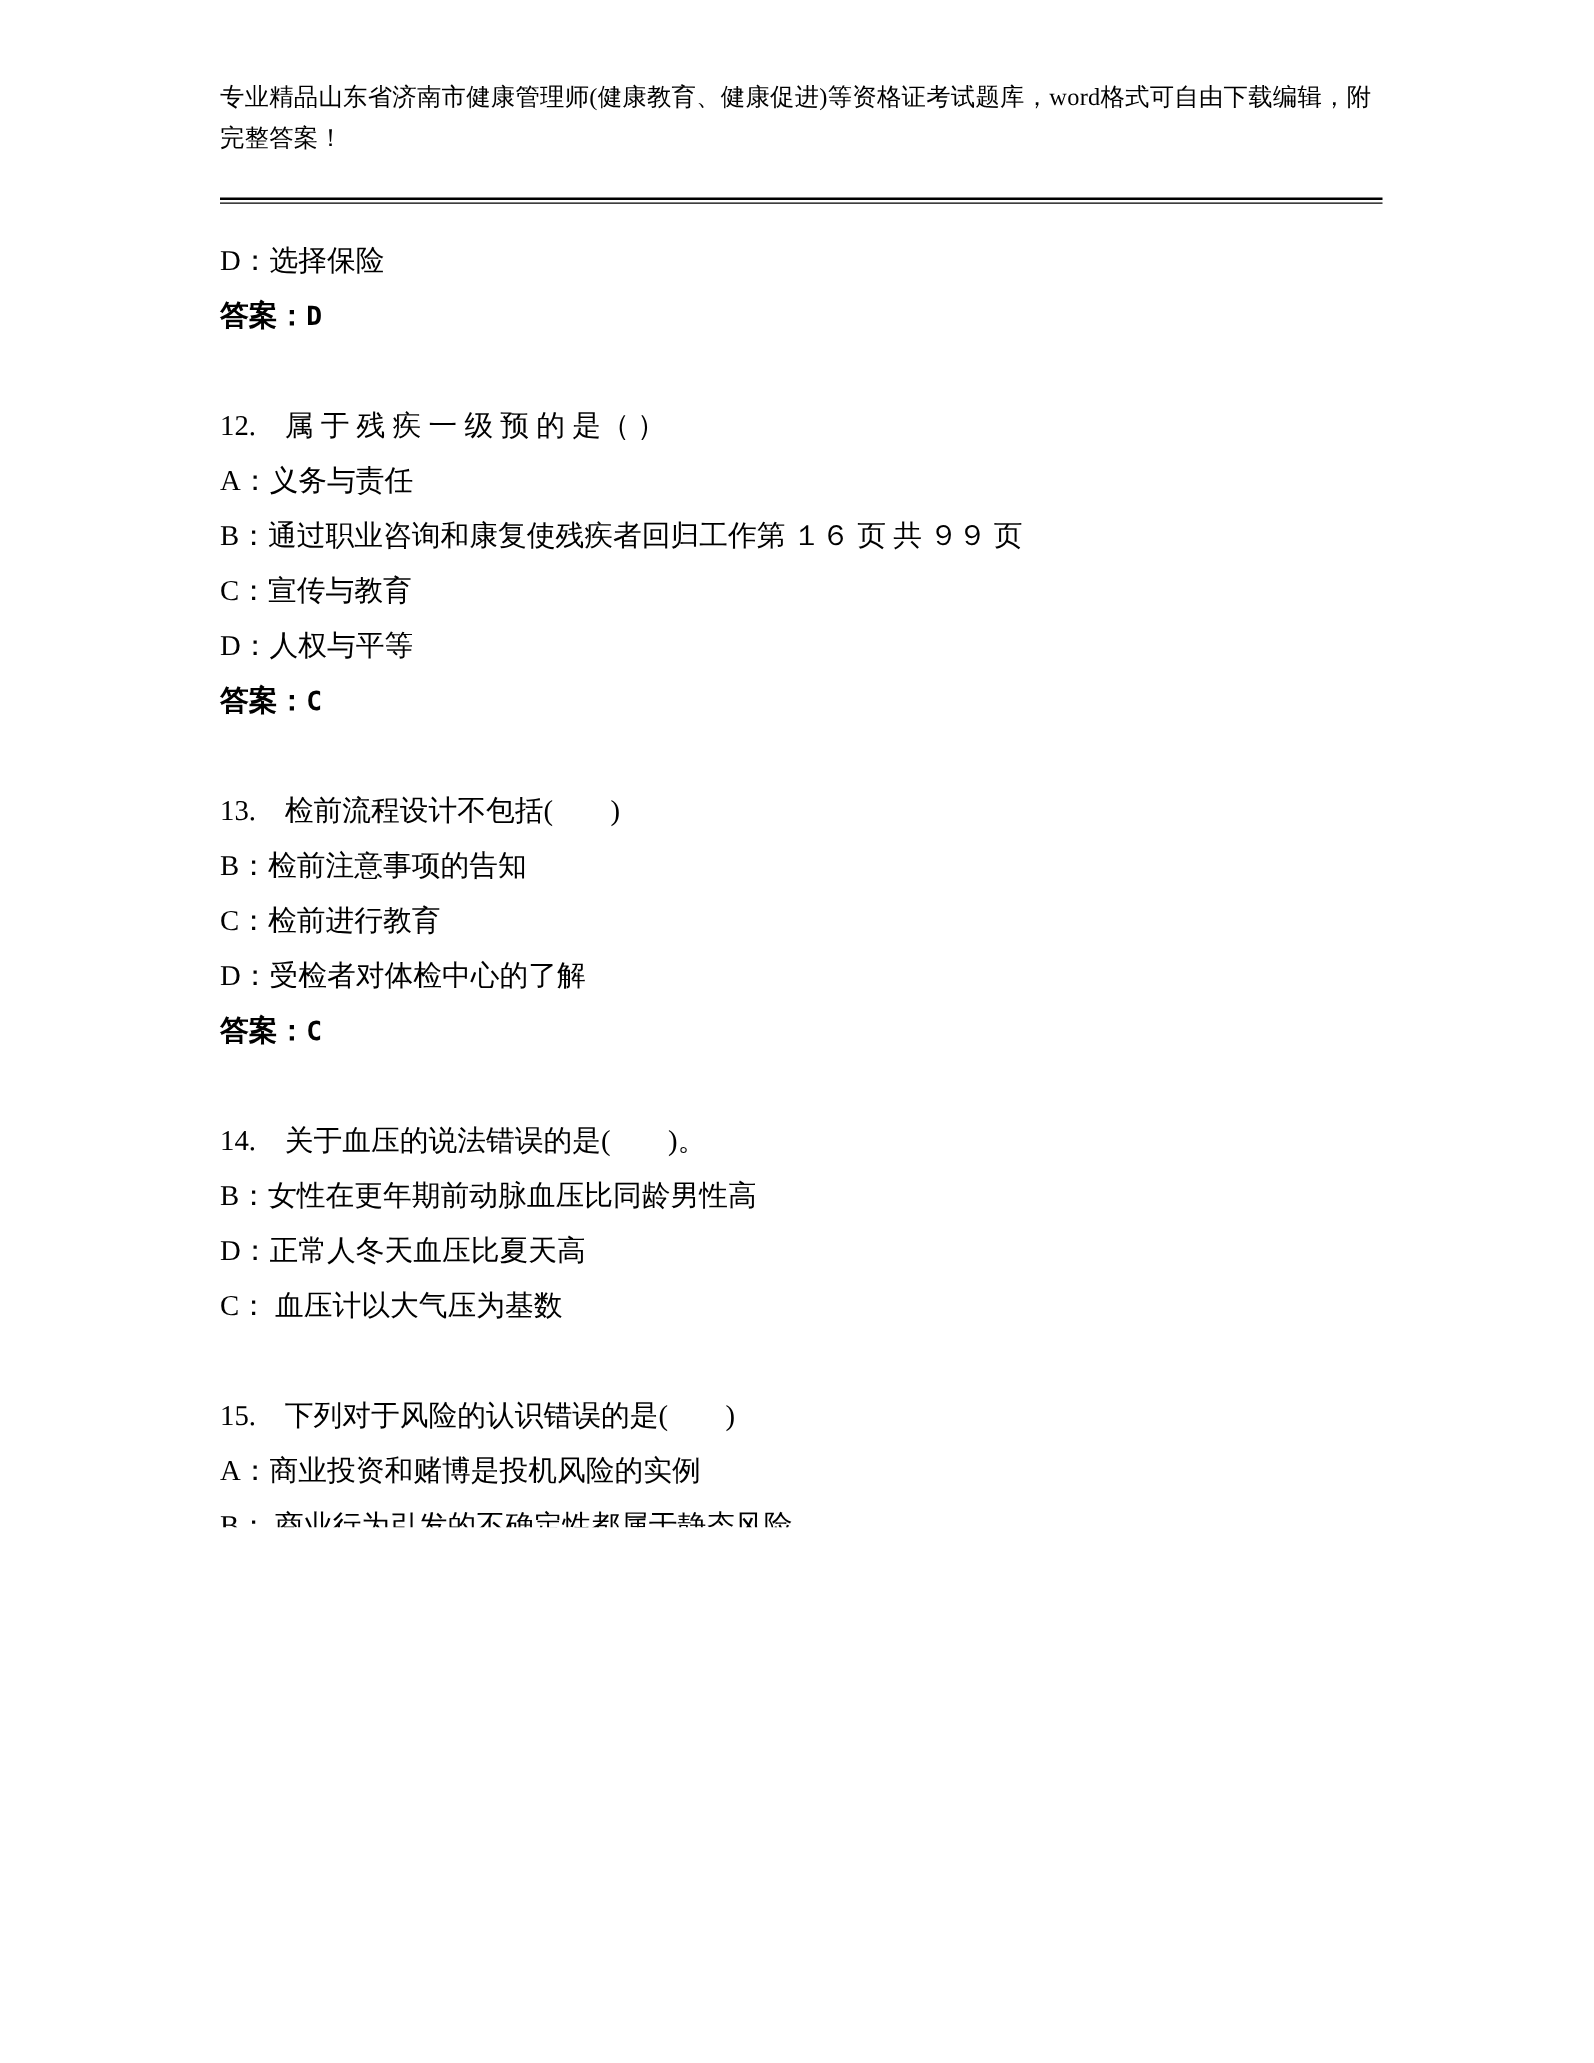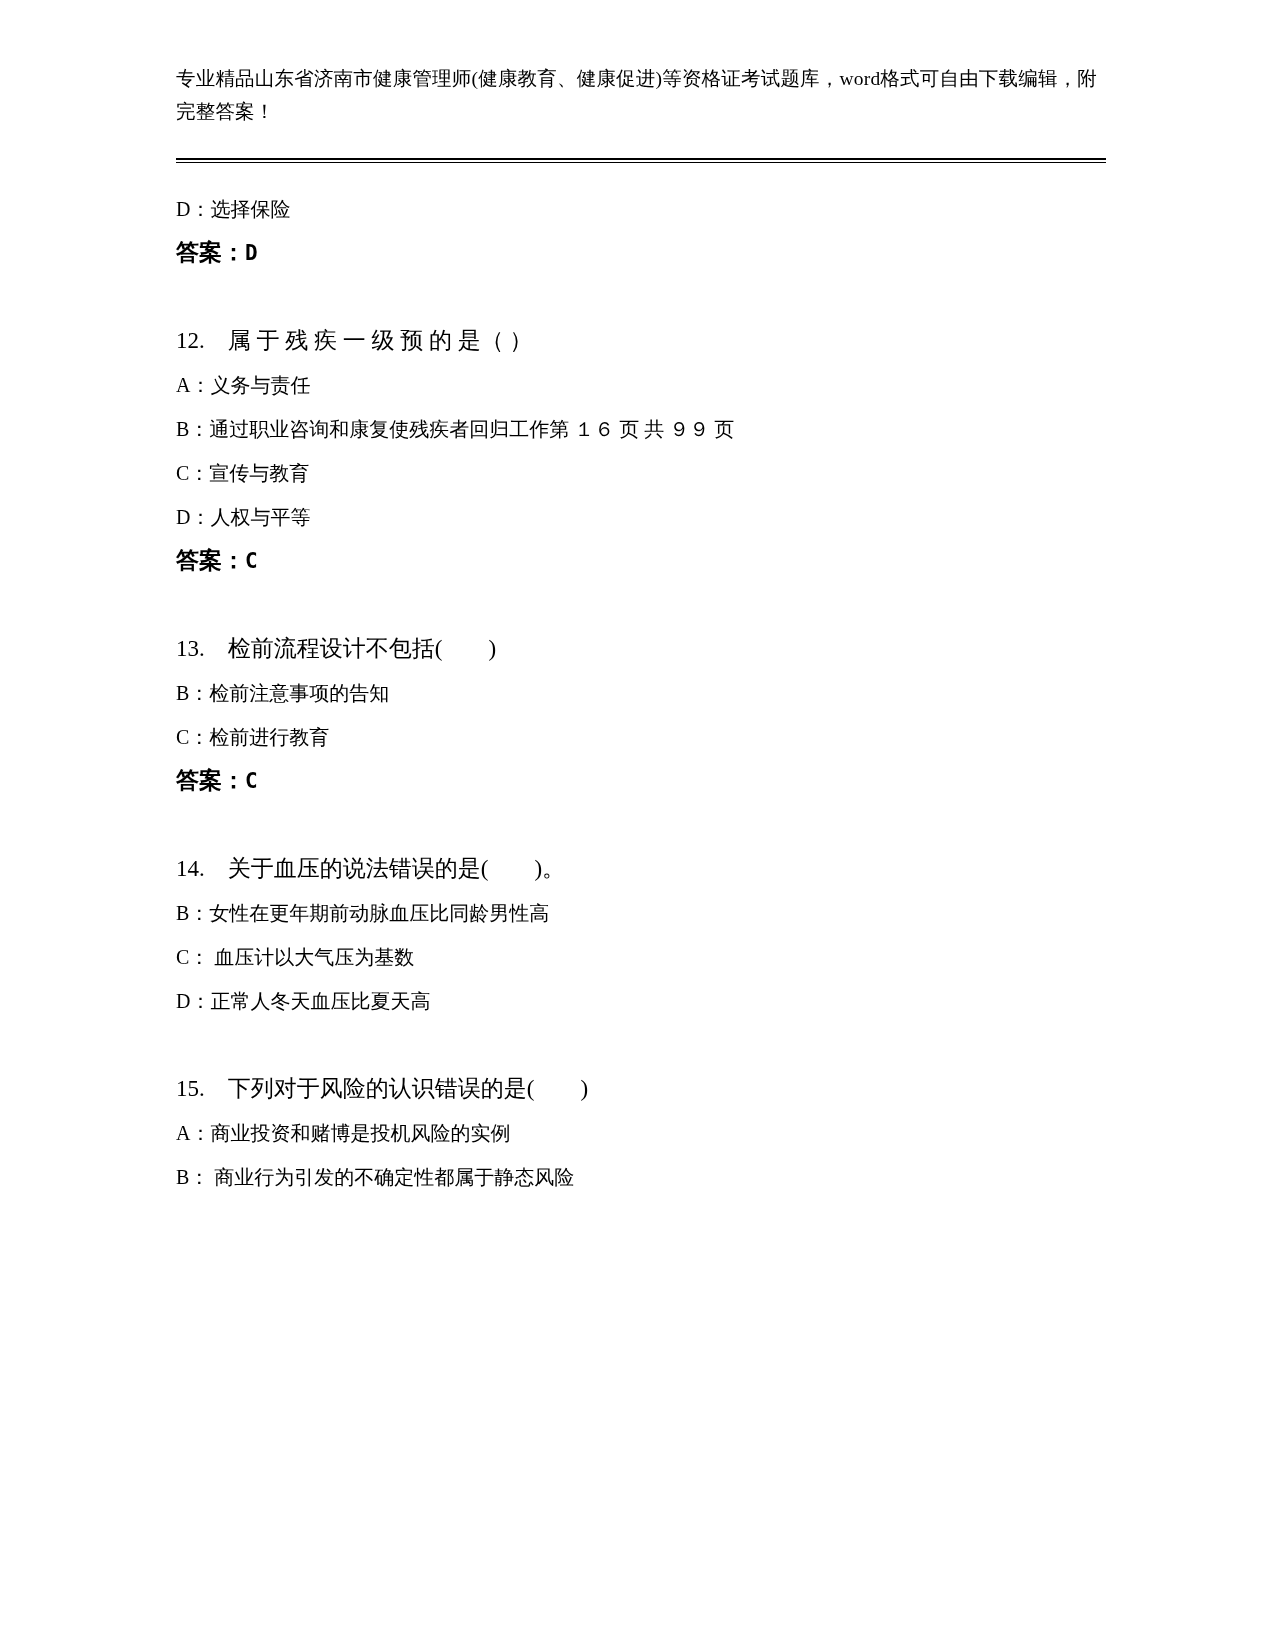--- a/index.html
+++ b/index.html
@@ -44,21 +44,21 @@
   }
   .rule-thin {
     border-top: 1px solid #000;
     height: 0;
     margin-top: 2px;
   }
   .body-block {
     margin-top: 24px;
   }
   .line {
-    font-size: 20px;
+    font-size: 23px;
     line-height: 44px;
     white-space: pre-wrap;
   }
   .qline {
     font-size: 23px;
     line-height: 44px;
     white-space: pre-wrap;
     font-family: Liberation Serif, serif;
   }
   .answer {
@@ -101,28 +101,29 @@
       <div class="line">B：通过职业咨询和康复使残疾者回归工作第 １６ 页 共 ９９ 页</div>
       <div class="line">C：宣传与教育</div>
       <div class="line">D：人权与平等</div>
       <div class="answer"><span>答案：</span><span class="ansletter">C</span></div>
 
       <div class="q-gap"></div>
 
       <div class="qline"><span>13.</span>　<span>检前流程设计不包括(　　)</span></div>
       <div class="line">B：检前注意事项的告知</div>
       <div class="line">C：检前进行教育</div>
+      <div class="line">D：受检者对体检中心的了解</div>
       <div class="answer"><span>答案：</span><span class="ansletter">C</span></div>
 
       <div class="q-gap"></div>
 
       <div class="qline"><span>14.</span>　<span>关于血压的说法错误的是(　　)。</span></div>
       <div class="line">B：女性在更年期前动脉血压比同龄男性高</div>
+      <div class="line">D：正常人冬天血压比夏天高</div>
       <div class="line">C： 血压计以大气压为基数</div>
-      <div class="line">D：正常人冬天血压比夏天高</div>
 
       <div class="q-gap"></div>
 
       <div class="qline"><span>15.</span>　<span>下列对于风险的认识错误的是(　　)</span></div>
       <div class="line">A：商业投资和赌博是投机风险的实例</div>
       <div class="line">B： 商业行为引发的不确定性都属于静态风险</div>
 
     </div>
   </div>
 </div>

